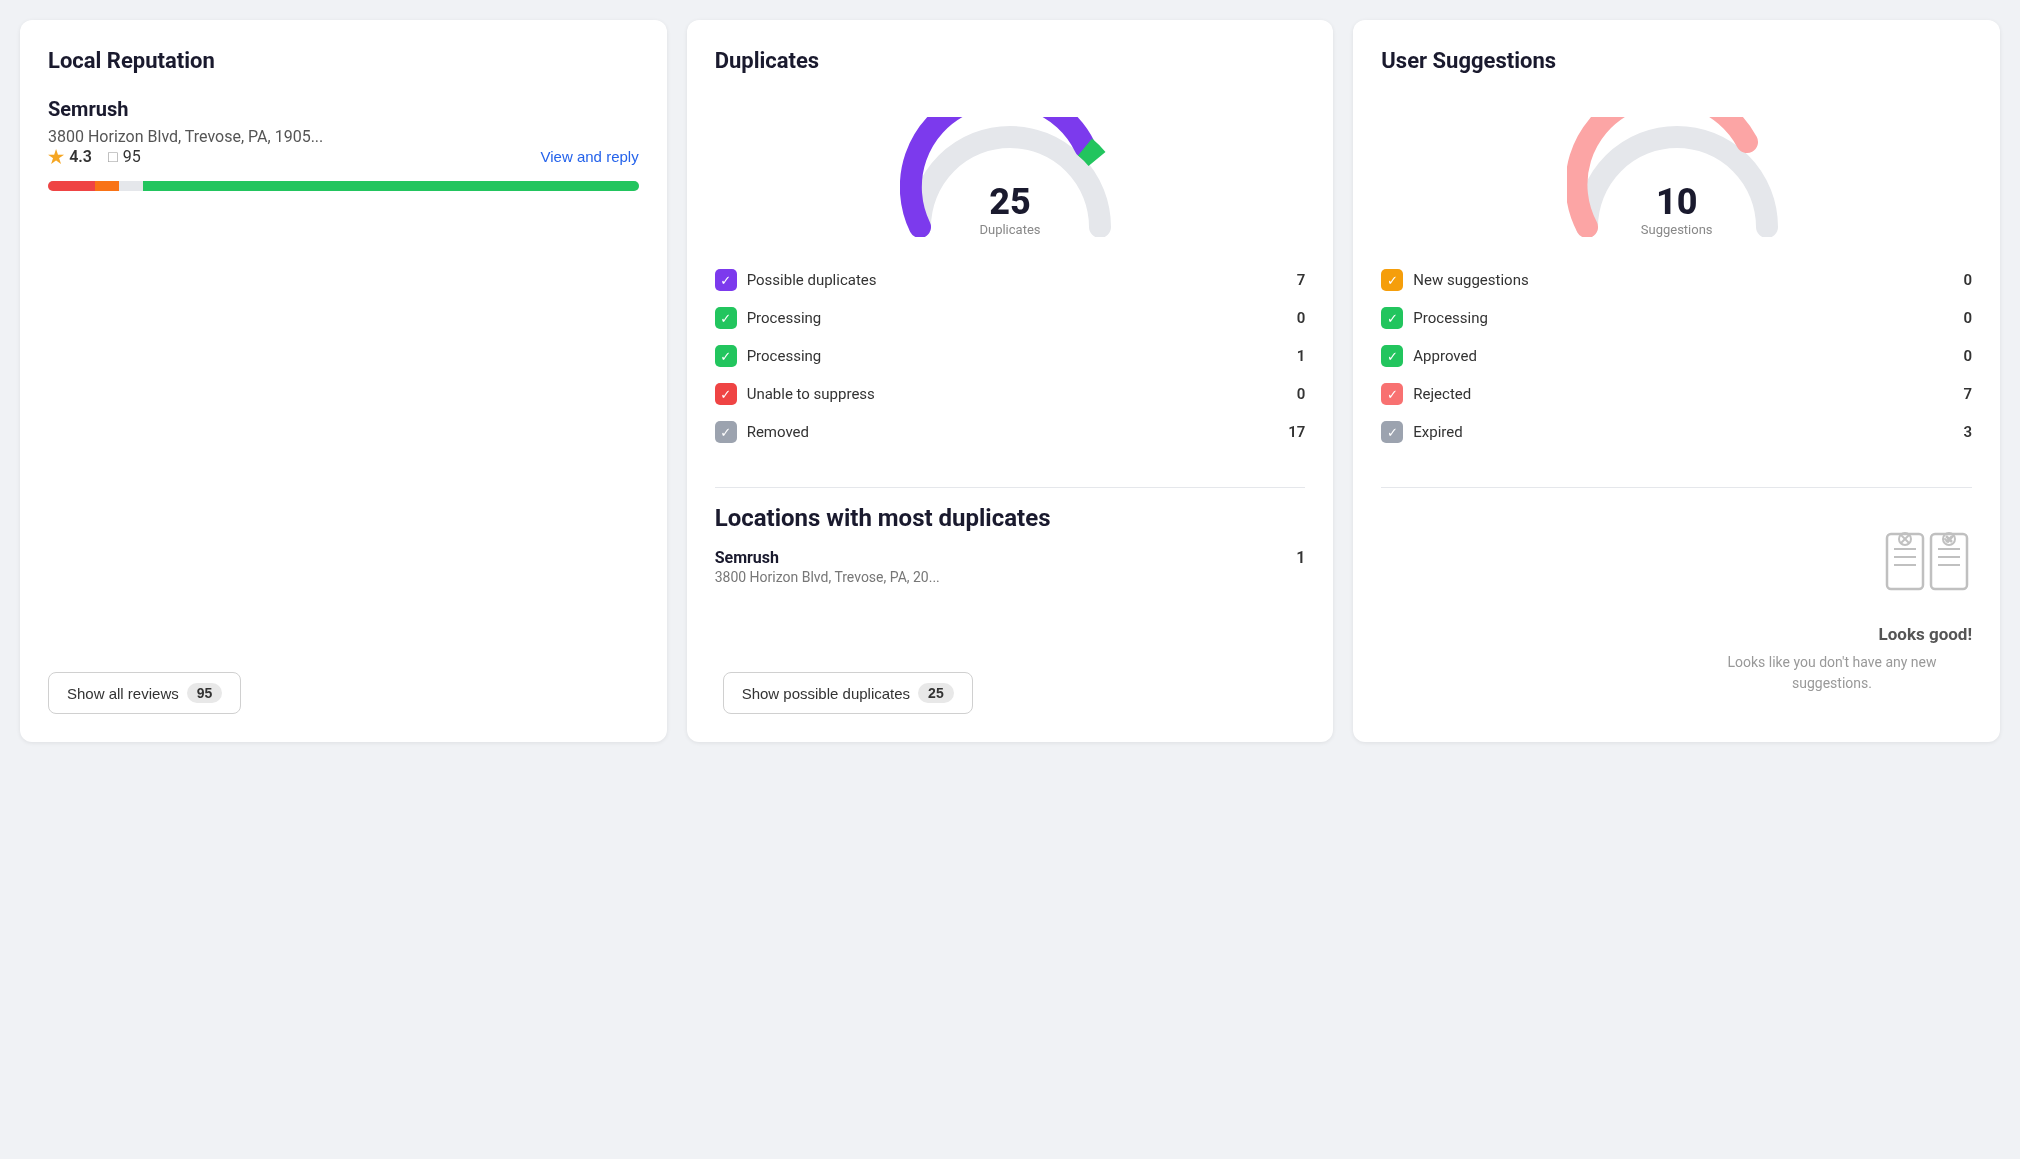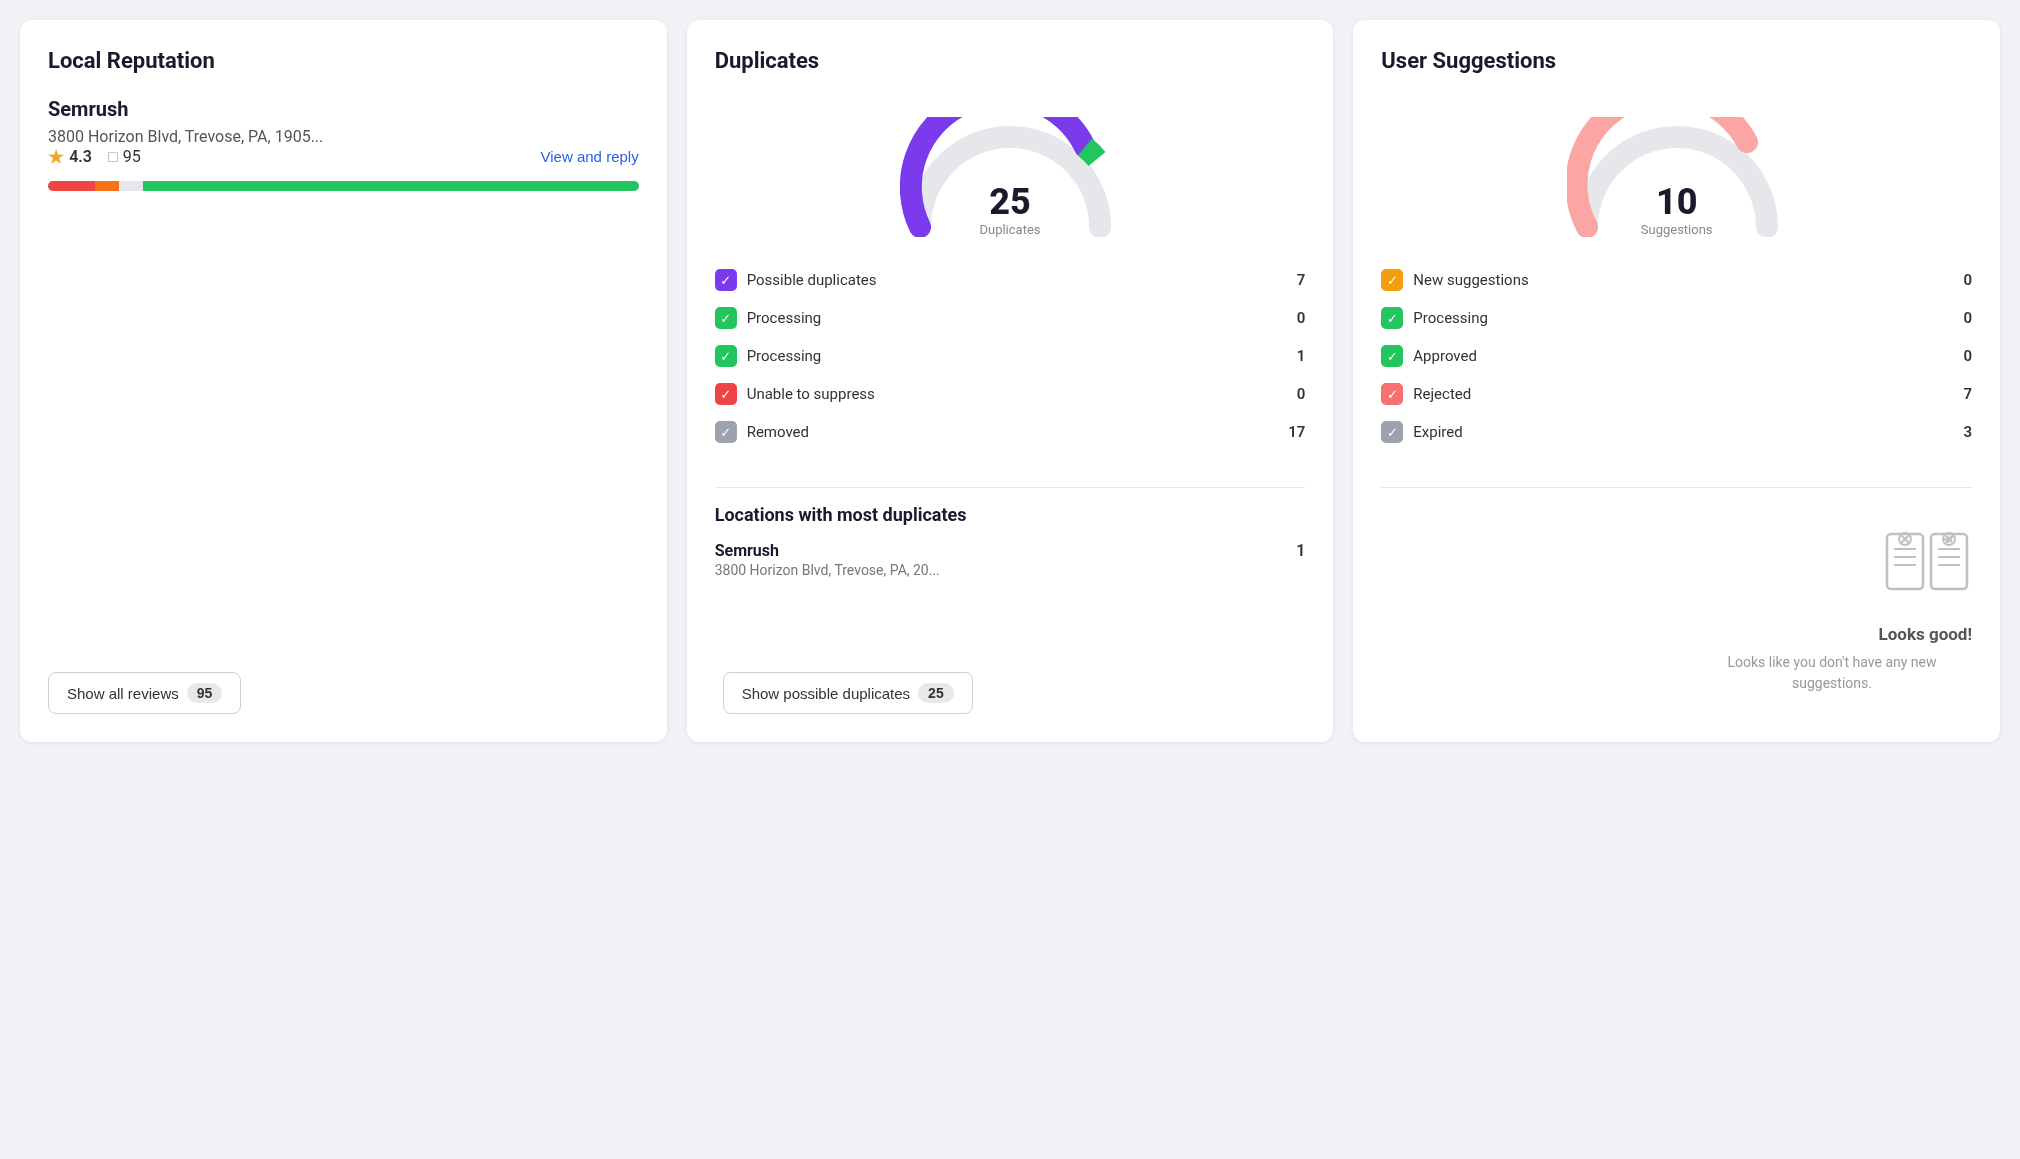--- a/index.html
+++ b/index.html
@@ -191,21 +191,21 @@
     }
 
     .divider {
       height: 1px;
       background: #e5e7eb;
       margin: 16px 0;
     }
 
     
     .section-title {
-      font-size: 18px;
+      font-size: 24px;
       font-weight: 700;
       color: #1a1a2e;
       margin-bottom: 16px;
     }
     .location-item {
       display: flex;
       justify-content: space-between;
       align-items: flex-start;
     }
     .location-name {

